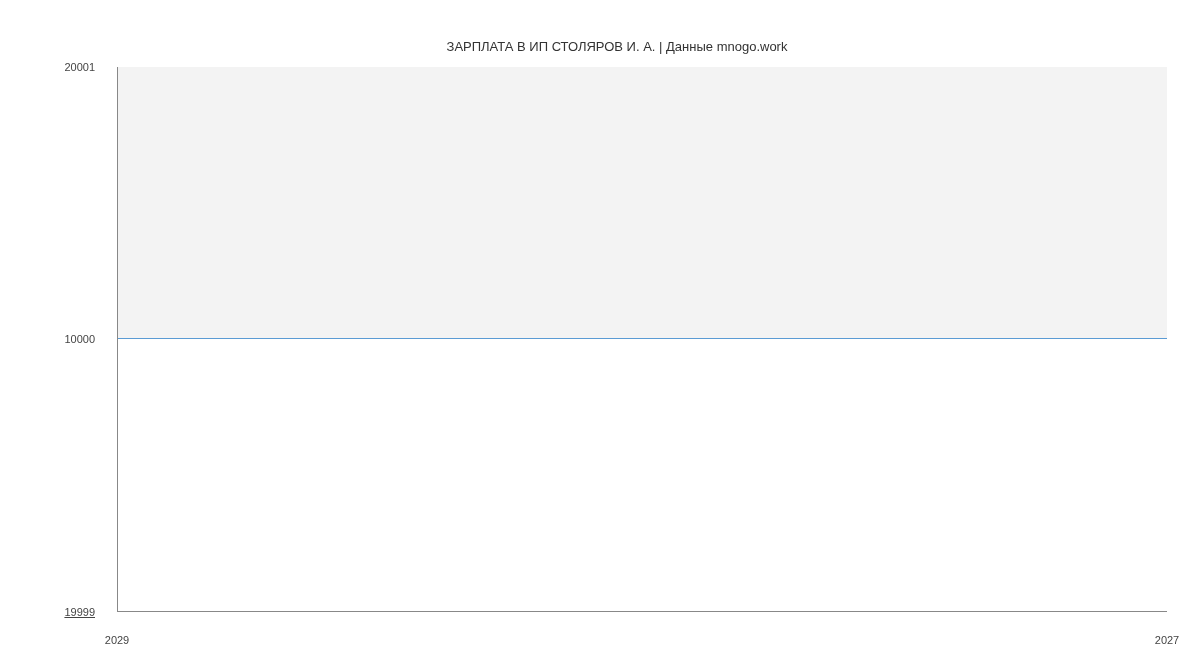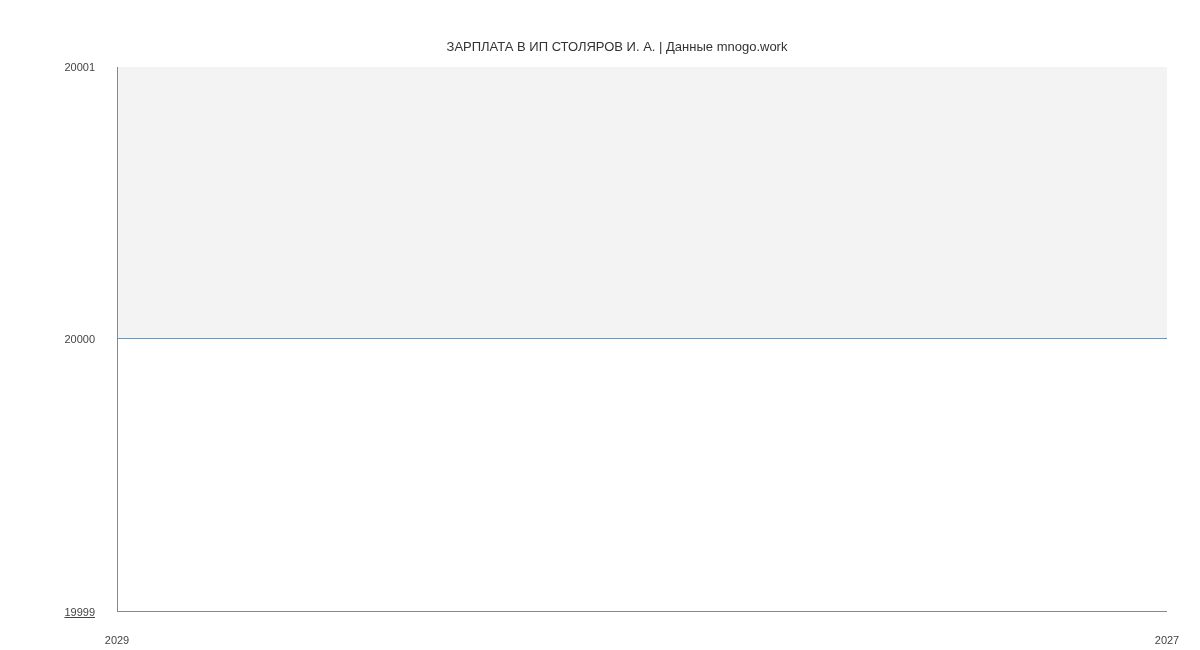--- a/index.html
+++ b/index.html
@@ -77,18 +77,18 @@
 
 <div class="chart-container">
   <div class="chart-title">ЗАРПЛАТА В ИП СТОЛЯРОВ И. А. | Данные mnogo.work</div>
 
   <div class="plot-area">
     <div class="fill-above"></div>
     <div class="series-line"></div>
   </div>
 
   <div class="y-label" style="top: 50px;">20001</div>
-  <div class="y-label" style="top: 322px;">20000</div>
+  <div class="y-label" style="top: 322px;">10000</div>
   <div class="y-label" style="top: 595px; text-decoration: underline;">19999</div>
 
   <div class="x-label" style="left: 100px;">2029</div>
   <div class="x-label" style="left: 1150px;">2027</div>
 </div>
 
 </body></html>

